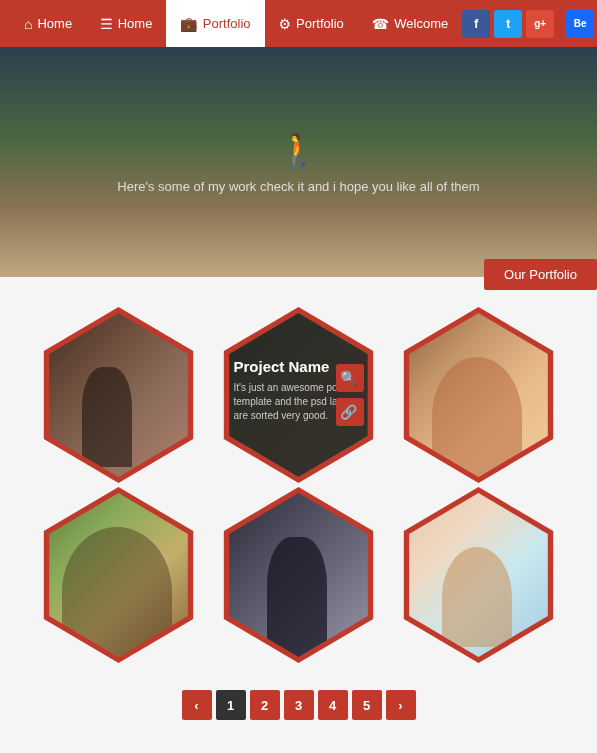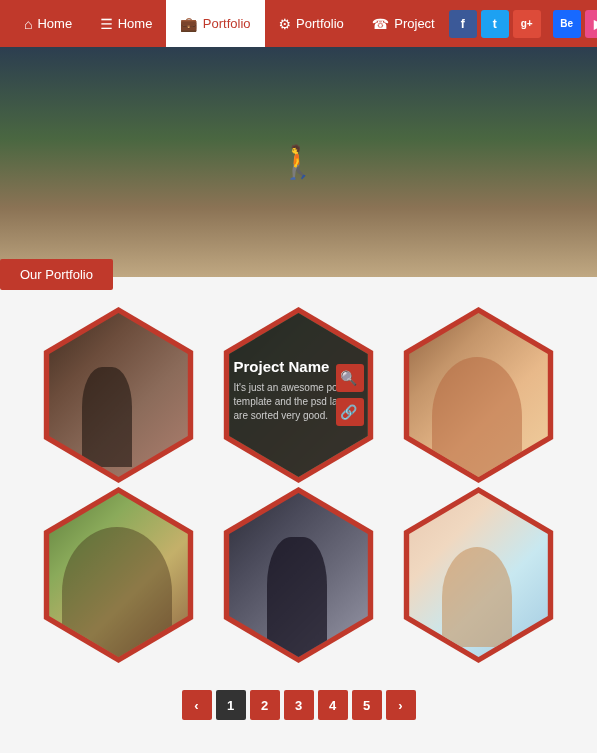--- a/index.html
+++ b/index.html
@@ -81,21 +81,21 @@
       margin-top: 10px;
     }
     .person-icon {
       font-size: 32px;
       color: #fff;
     }
 
     
     .portfolio-btn-wrap {
       display: flex;
-      justify-content: flex-start;
+      justify-content: flex-end;
       margin-top: -18px;
       position: relative;
       z-index: 2;
     }
     .portfolio-btn {
       background: #c0392b;
       color: #fff;
       padding: 8px 20px;
       font-size: 13px;
       border: none;
@@ -248,36 +248,37 @@
     <a class="nav-item active">
       <span class="nav-icon">💼</span>
       <span>Portfolio</span>
     </a>
     <a class="nav-item">
       <span class="nav-icon">⚙</span>
       <span>Portfolio</span>
     </a>
     <a class="nav-item">
       <span class="nav-icon">☎</span>
-      <span>Project</span>
+      <span>Welcome</span>
     </a>
   </div>
   <div class="social-icons">
     <div class="social-btn social-fb">f</div>
     <div class="social-btn social-tw">t</div>
     <div class="social-btn social-gp" style="font-size:10px;">g+</div>
     <div class="social-btn social-be" style="font-size:10px;margin-left:8px;">Be</div>
     <div class="social-btn social-dr">▶</div>
   </div>
 </nav>
 
 <div class="hero">
   <div class="hero-title">
     <span class="person-icon">🚶</span>
   </div>
+  <div class="hero-subtitle">Here's some of my work check it and i hope you like all of them</div>
 </div>
 
 <div class="portfolio-btn-wrap">
   <button class="portfolio-btn">Our Portfolio</button>
 </div>
 
 <div class="portfolio-grid">
 
   <div class="grid-row">
 

